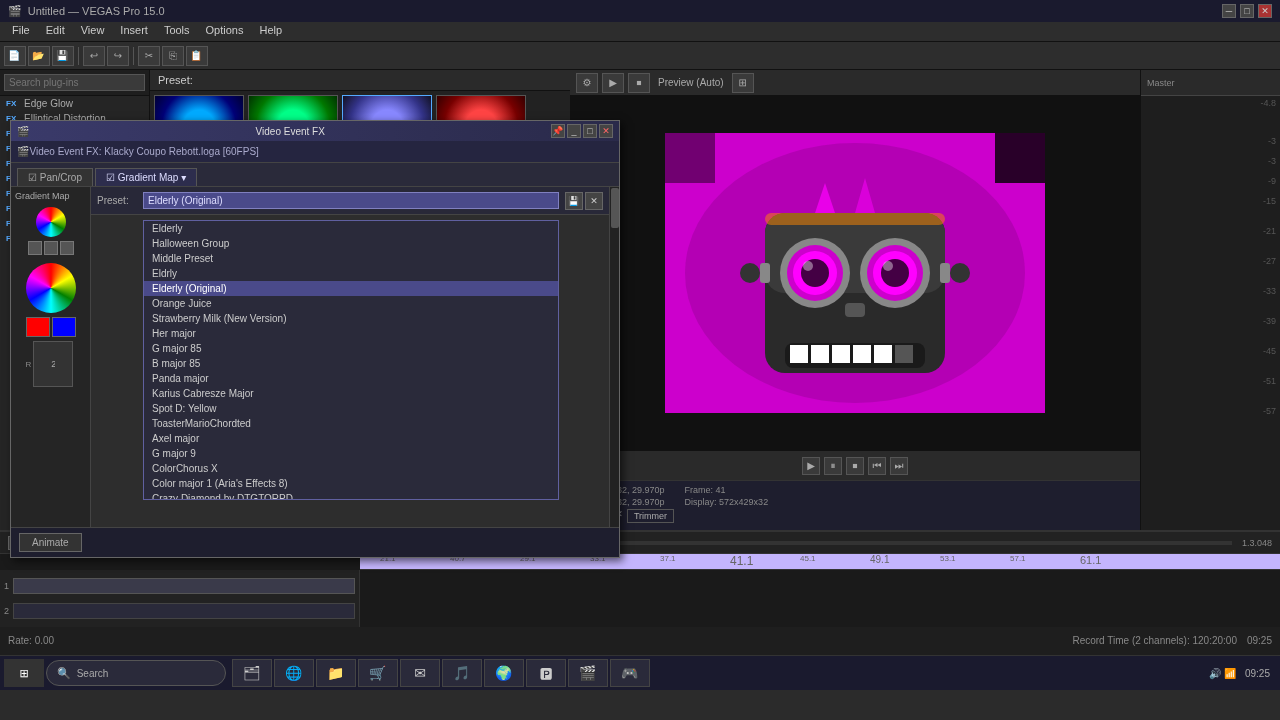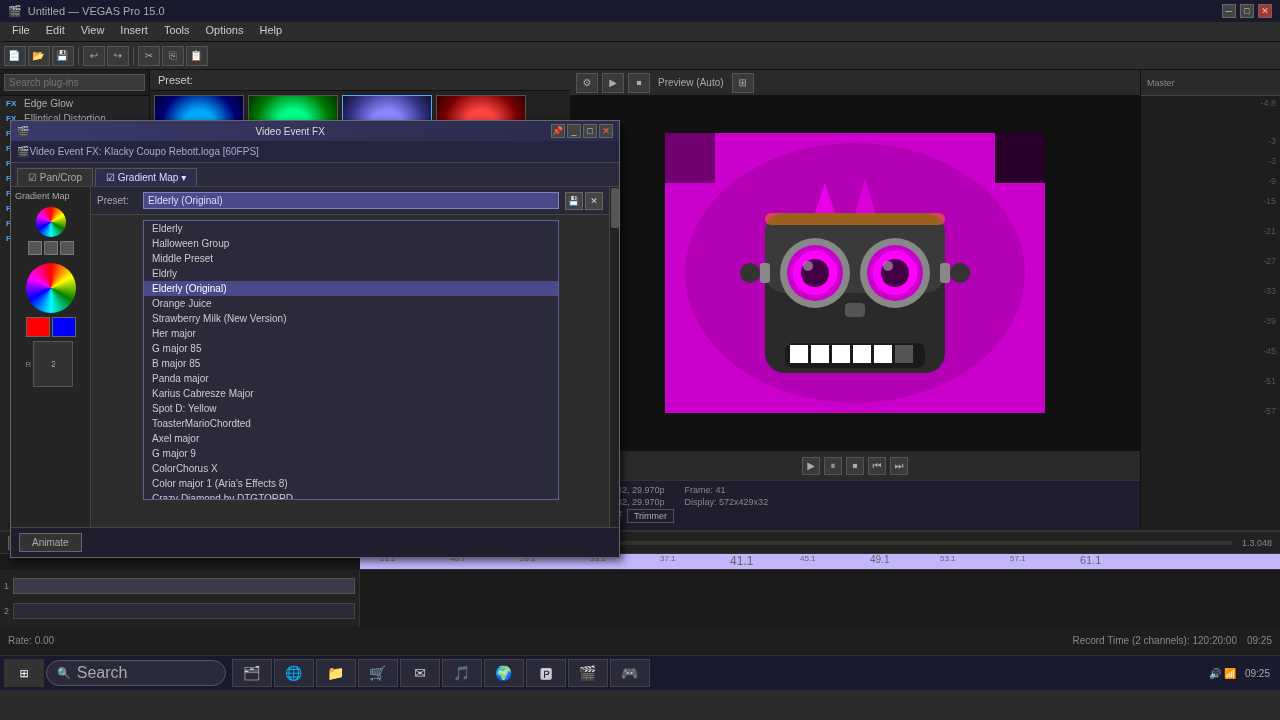--- a/index.html
+++ b/index.html
@@ -398,21 +398,21 @@
       background: #2a2a3a;
       border: 1px solid #555;
       border-radius: 13px;
       display: flex;
       align-items: center;
       padding: 0 10px;
       gap: 6px;
       min-width: 180px;
       cursor: pointer;
     }
-    .taskbar-search-text { color: #aaa; font-size: 16px; }
+    .taskbar-search-text { color: #aaa; font-size: 10px; }
     .taskbar-apps {
       display: flex;
       gap: 2px;
       margin-left: 4px;
     }
     .taskbar-app {
       width: 40px; height: 28px;
       background: #2a2a3a;
       border: 1px solid #444;
       display: flex; align-items: center; justify-content: center;

